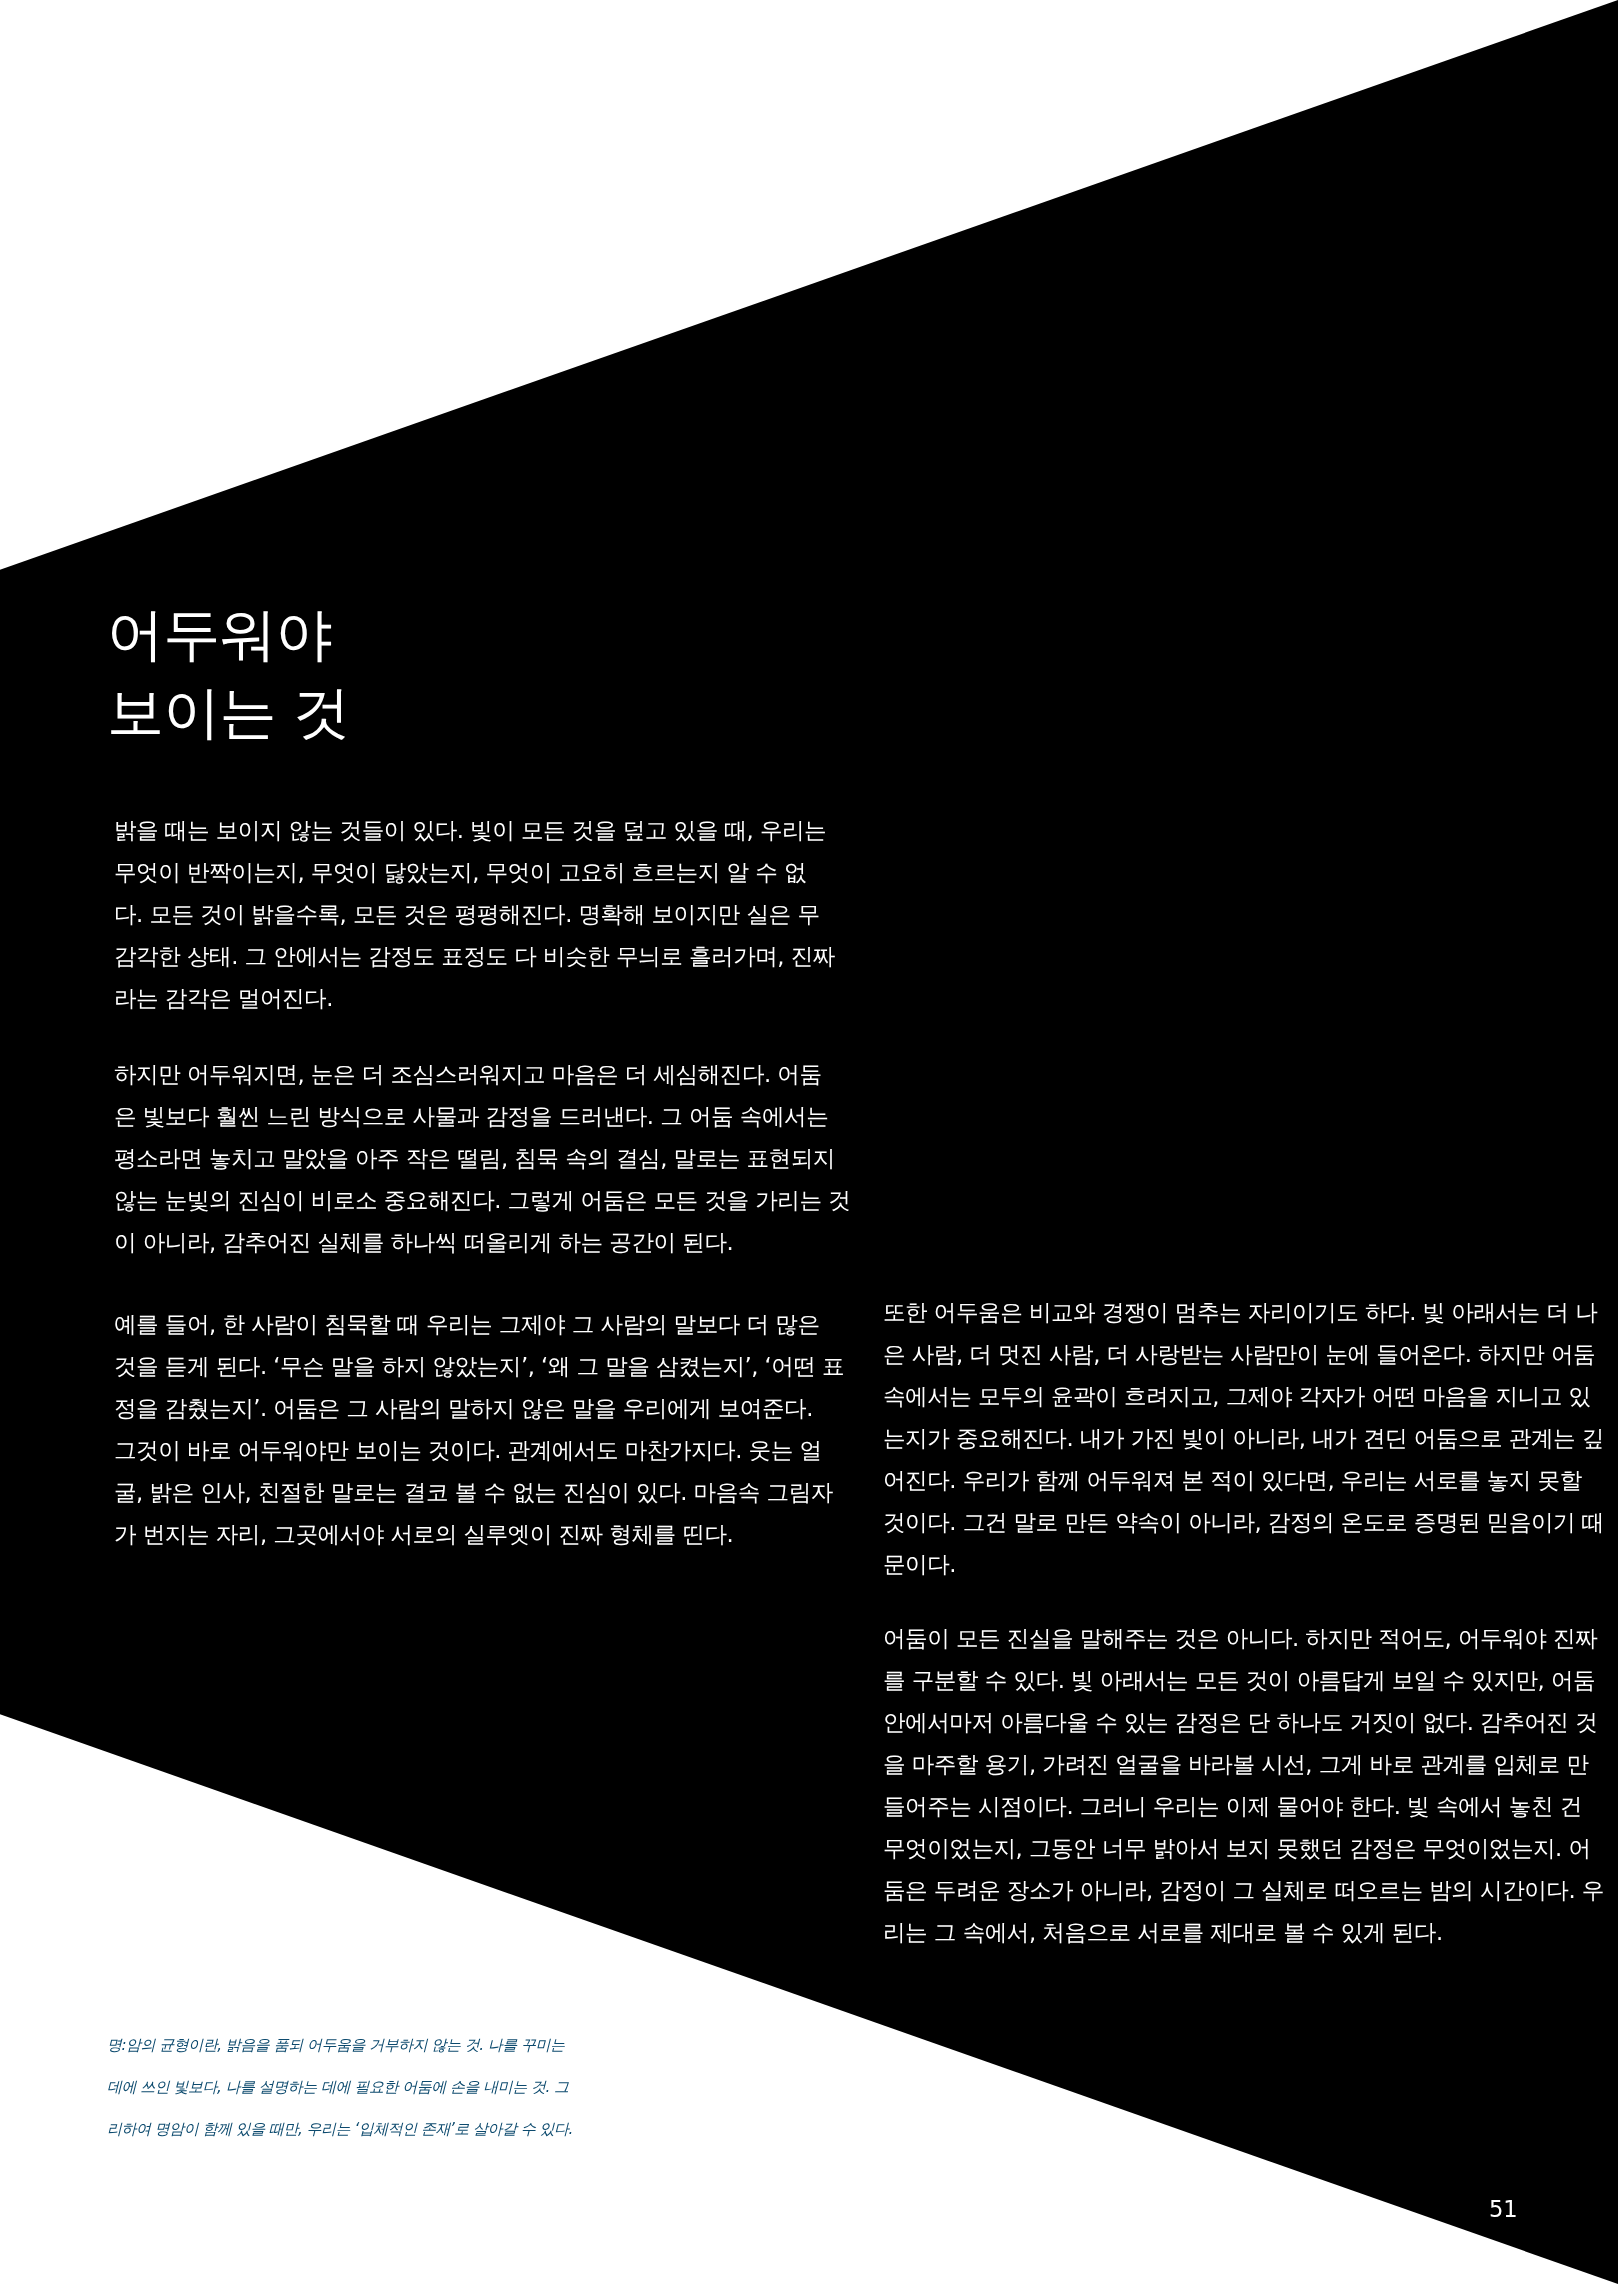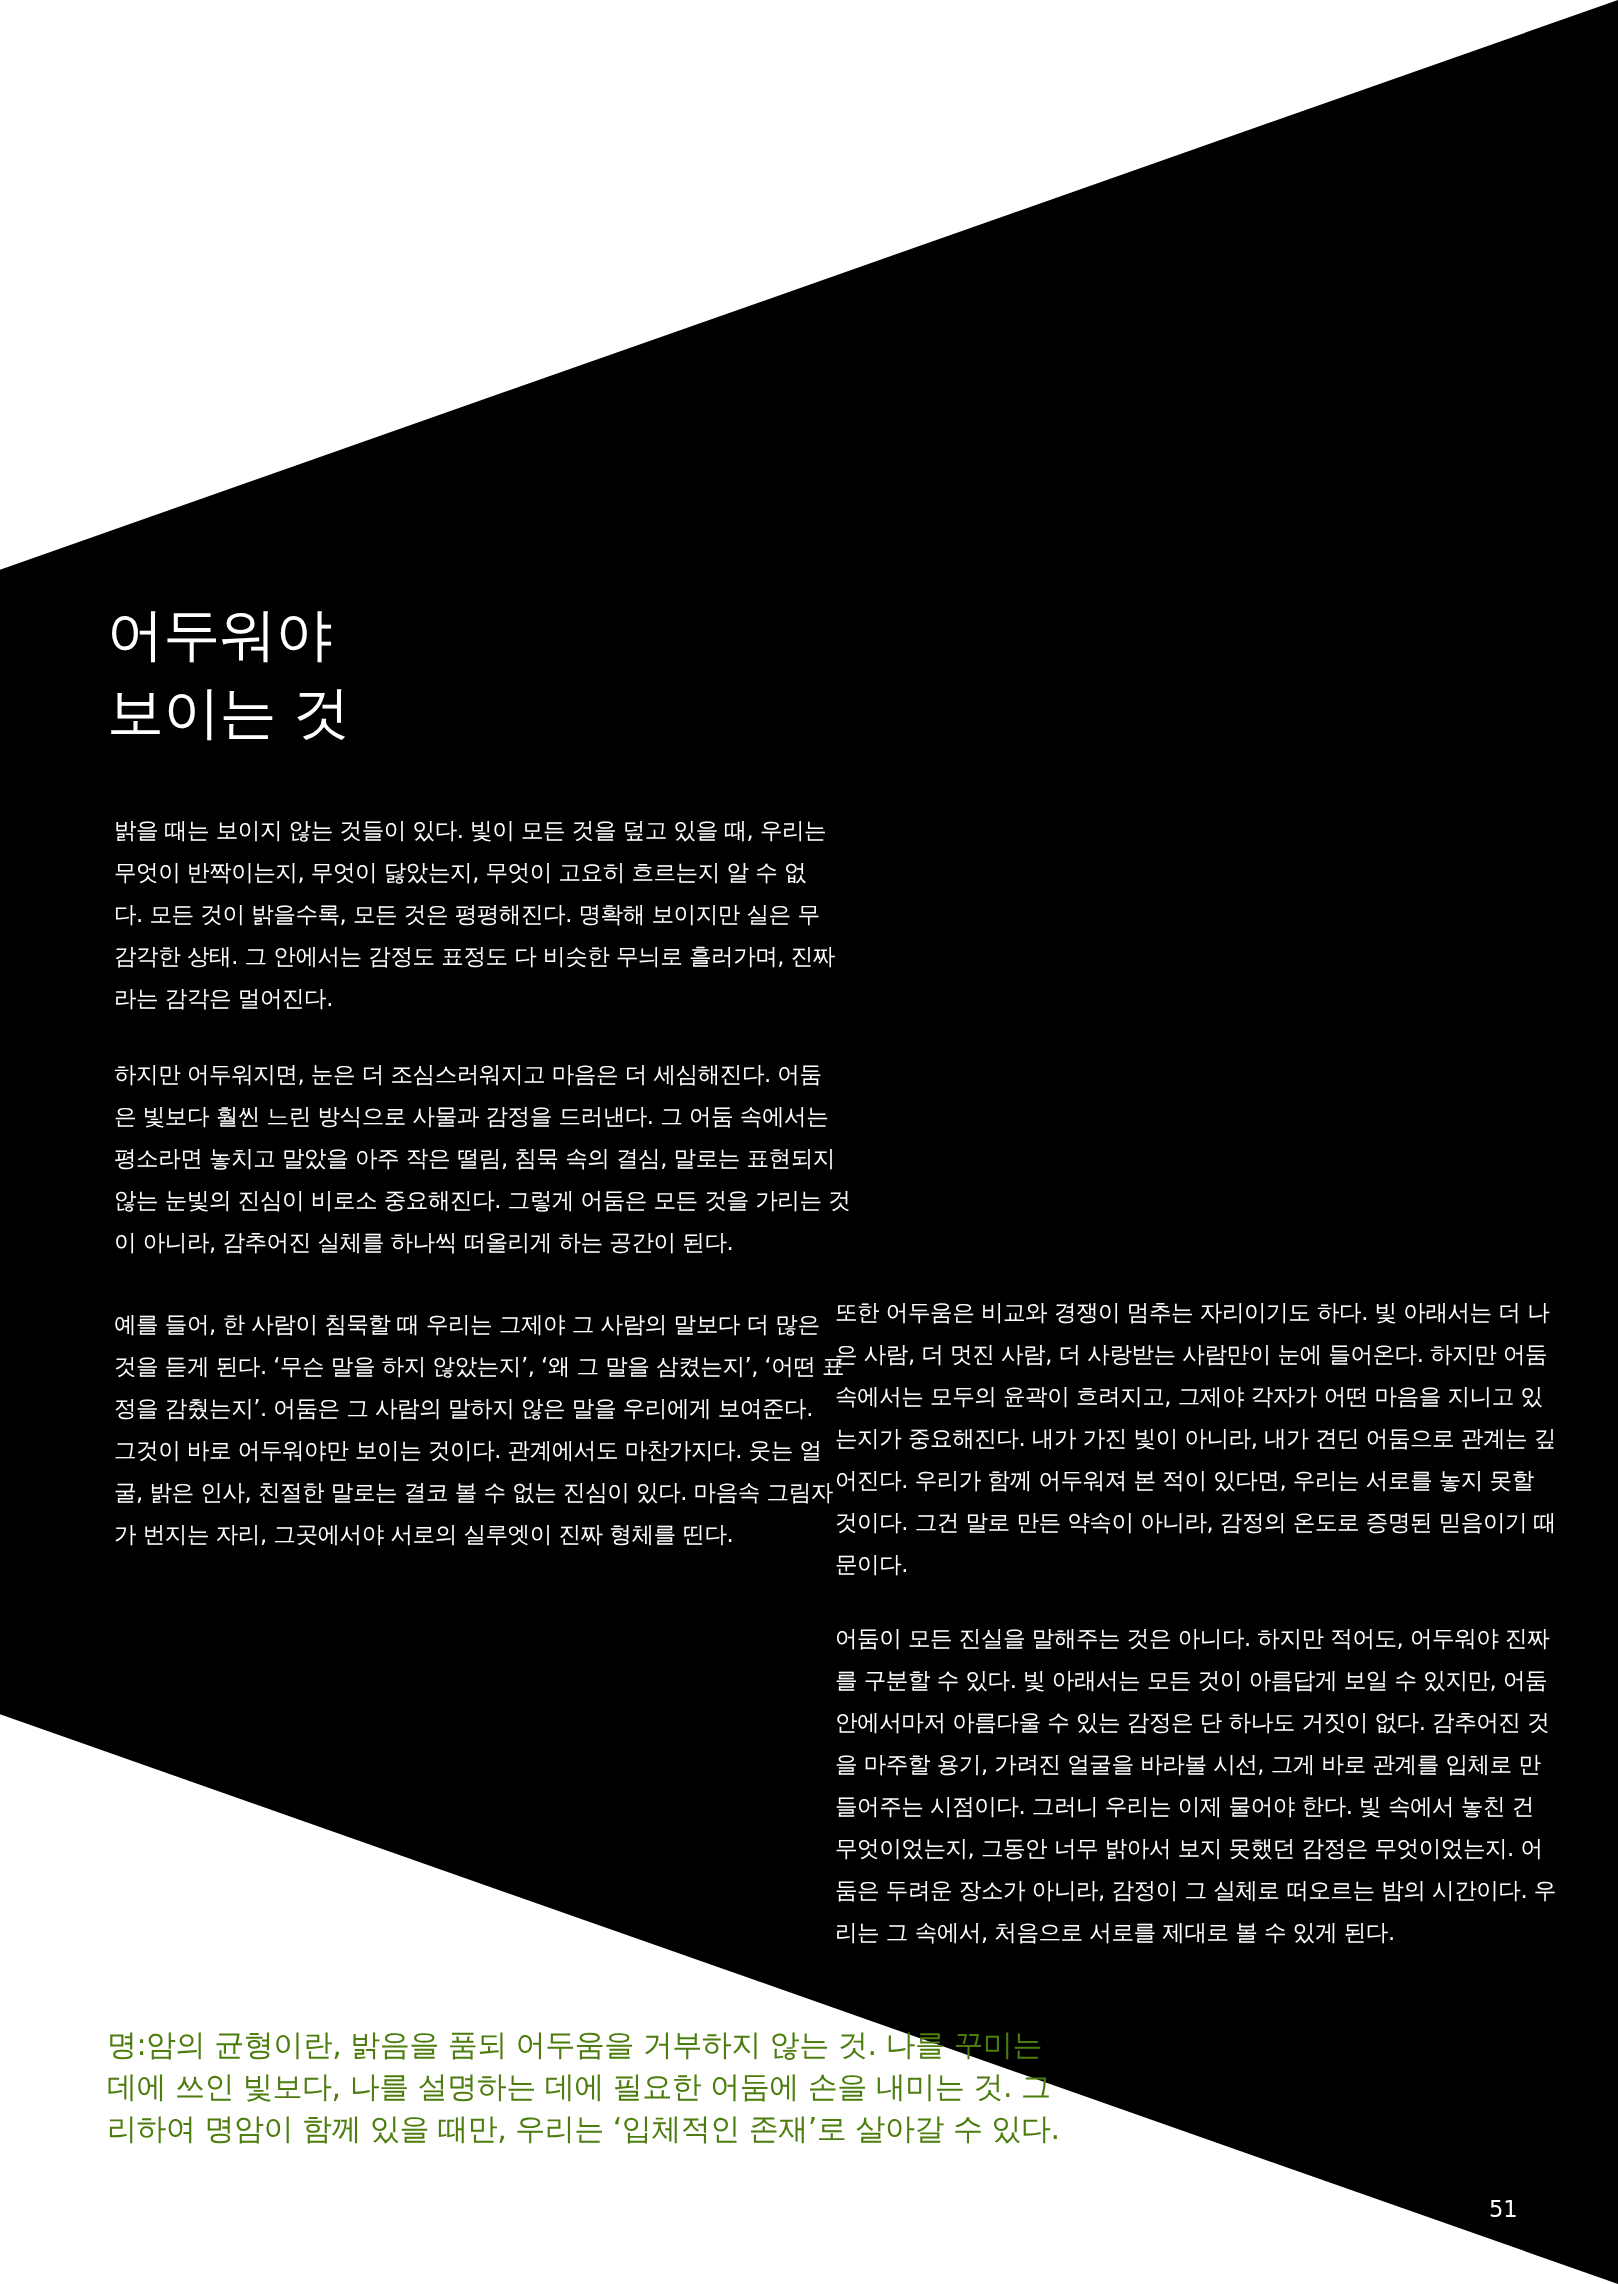--- a/index.html
+++ b/index.html
@@ -47,36 +47,37 @@
       line-height: 42px;
       letter-spacing: -0.5px;
       text-align: justify;
       word-break: keep-all;
     }
     .para .ln {
       display: block;
       white-space: nowrap;
     }
     .left-col { left: 107px; width: 689px; }
-    .right-col { left: 828px; width: 689px; }
+    .right-col { left: 876px; width: 689px; }
     .p1 { top: 802px; }
     .p2 { top: 1046px; }
     .p3 { top: 1296px; }
     .p4 { top: 1284px; }
     .p5 { top: 1610px; }
     .caption {
       position: absolute;
       left: 107px;
       top: 2024px;
       width: 700px;
       margin: 0;
-      color: #4d7c0f;
-      font-size: 30px;
+      color: #0c4a6e;
+      font-size: 15px;
       line-height: 42px;
       letter-spacing: -0.5px;
+      font-style: italic;
     }
     .caption .ln { display: block; white-space: nowrap; }
     .page-number {
       position: absolute;
       left: 1489px;
       top: 2196px;
       color: #ffffff;
       font-size: 22.6px;
       line-height: 27px;
       text-align: right;

